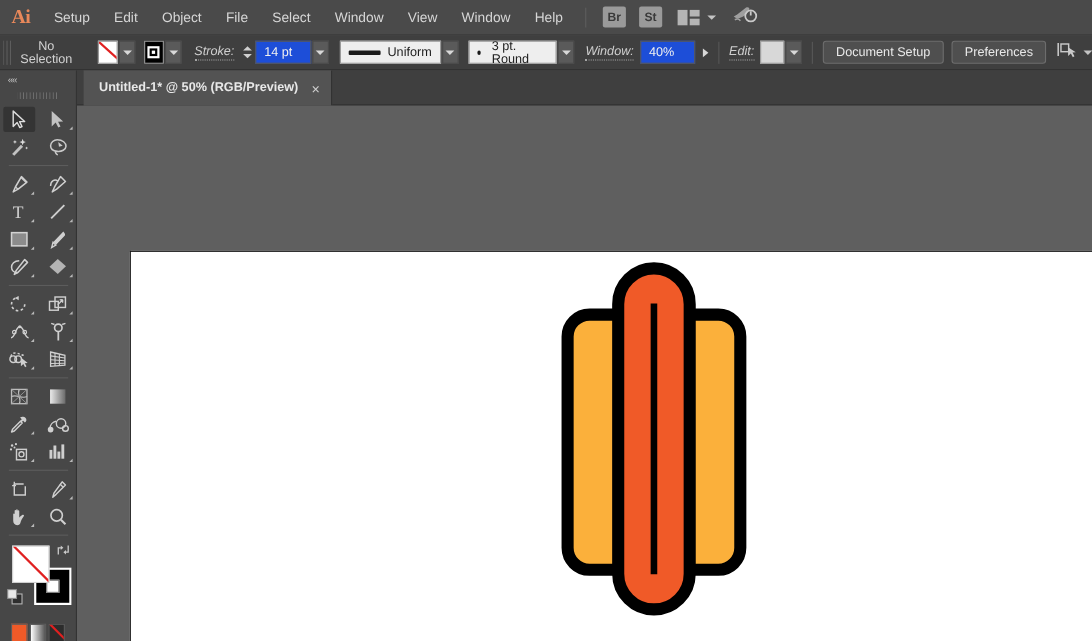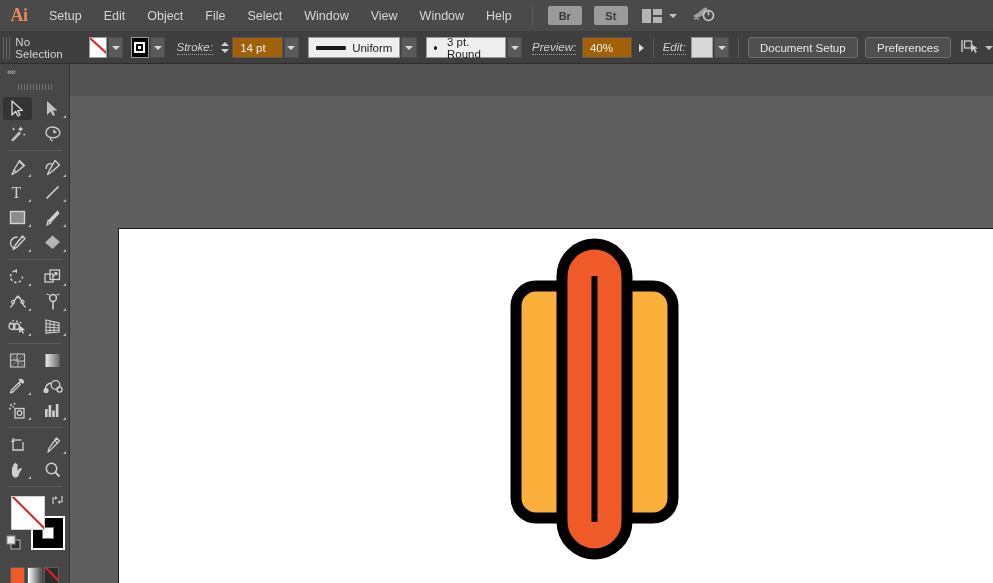--- a/index.html
+++ b/index.html
@@ -28,21 +28,21 @@
   }
   .menu-item {
     padding: 0 11px; height: 32px; line-height: 32px;
     color: #d6d6d6; font-size: 12.5px; white-space: nowrap;
     cursor: default;
   }
   .mb-sep {
     width: 1px; height: 18px; background: #5e5e5e; margin: 0 9px;
   }
   .mb-badge {
-    width: 34px; height: 19px; background: #9a9a9a; color: #3a3a3a;
+    width: 21px; height: 19px; background: #9a9a9a; color: #3a3a3a;
     font-size: 11px; font-weight: bold; border-radius: 2px;
     display: flex; align-items: center; justify-content: center;
     margin-left: 6px; margin-right: 6px;
   }
   .mb-ws { display: flex; align-items: center; margin-left: 8px; gap: 7px; }
   .ws-grid { width: 20px; height: 14px; position: relative; }
   .ws-grid i { position: absolute; background: #b4b4b4; display:block; }
   .chev {
     width: 0; height: 0; border-left: 4.5px solid transparent;
     border-right: 4.5px solid transparent; border-top: 4.5px solid #c4c4c4;
@@ -56,21 +56,21 @@
     display: flex; align-items: center;
     border-bottom: 1px solid #2e2e2e;
   }
   .grip {
     width: 9px; height: 22px; margin: 0 5px 0 3px;
     background-image: repeating-linear-gradient(to right, #6d6d6d 0 1px, transparent 1px 3px);
     background-size: 3px 100%;
     opacity: .85;
   }
   .cb-label { color: #cfcfcf; font-size: 11.5px; white-space: nowrap; }
-  #no-selection { color: #d2d2d2; font-size: 11.5px; margin-right: 20px; }
+  #no-selection { color: #d2d2d2; font-size: 11.5px; margin-right: 20px; text-align: center; }
   .dotted-underline {
     border-bottom: 1px dotted #a5a5a5; padding-bottom: 1px; font-style: italic;
   }
   .swatch-box {
     width: 22px; height: 21px; background: #fff;
     border: 1px solid #9a9a9a; position: relative; overflow: hidden;
   }
   .none-slash {
     position: absolute; left: -6px; top: 50%; width: 36px; height: 2px;
     background: #e02020; transform: rotate(42deg); transform-origin: center;
@@ -93,21 +93,21 @@
   .spinner {
     width: 13px; height: 21px; display:flex; flex-direction: column;
     align-items:center; justify-content: center; gap:3px; margin-right:2px;
   }
   .spinner .up, .spinner .dn {
     width:0;height:0;border-left:4px solid transparent;border-right:4px solid transparent;
   }
   .spinner .up { border-bottom: 4px solid #cfcfcf; }
   .spinner .dn { border-top: 4px solid #cfcfcf; }
   .field {
-    height: 21px; background: #a16207; color: #f0f0f0; font-size: 11.5px;
+    height: 21px; background: #1d4ed8; color: #f0f0f0; font-size: 11.5px;
     display: flex; align-items: center; padding: 0 7px;
     border: 1px solid #585858;
   }
   .white-field {
     height: 21px; background: #eeeeee; color: #1c1c1c; font-size: 11.5px;
     display: flex; align-items: center; padding: 0 7px; gap: 6px;
     border: 1px solid #9a9a9a;
   }
   .profile-line { width: 70px; height: 4px; background: #1a1a1a; border-radius:1px;}
   .brush-dot { width:4px;height:4px;border-radius:50%;background:#1a1a1a;}
@@ -325,21 +325,21 @@
     <div class="white-field" style="width:95px;justify-content:flex-end;gap:10px">
       <span class="brush-dot"></span>
       <span>3 pt. Round</span>
     </div>
     <div class="dd-btn">
       <span class="chev"></span>
     </div>
 
     <div style="width:12px"></div>
 
-    <div class="cb-label dotted-underline">Preview:</div>
+    <div class="cb-label dotted-underline">Window:</div>
     <div style="width:7px"></div>
     <div class="field" style="width:57px">40%</div>
     <div style="width:9px"></div>
     <span class="arrow-right"></span>
 
     <div class="cb-sep"></div>
 
     <div class="cb-label dotted-underline">Edit:</div>
     <div style="width:7px"></div>
     <div class="style-sw"></div>
@@ -358,20 +358,26 @@
       <svg width="20" height="16" viewBox="0 0 20 16">
         <line x1="2" y1="2" x2="2" y2="14" stroke="#cacaca" stroke-width="1.4"></line>
         <rect x="4.5" y="3" width="7" height="7" fill="none" stroke="#cacaca" stroke-width="1.3"></rect>
         <path d="M11 6 L11 14 L13.5 11.6 L15.3 15 L16.8 14.1 L15 10.8 L18 10.6 Z" fill="#cacaca"></path>
       </svg>
     </span>
     <div style="width:6px"></div>
     <span class="chev"></span>
   </div>
 
+  <div id="tabbar">
+    <div id="doc-tab">
+      <span id="doc-tab-title">Untitled-1* @ 50% (RGB/Preview)</span>
+      <span id="doc-tab-close">×</span>
+    </div>
+  </div>
 
   <div id="toolpanel">
     <div id="tp-collapse">««</div>
     <div id="tp-grip"></div>
 
     <div class="tool-grid">
 
       <div class="tool active">
         <span class="tool-bg"></span>
         <svg width="15" height="17" viewBox="0 0 15 17">

